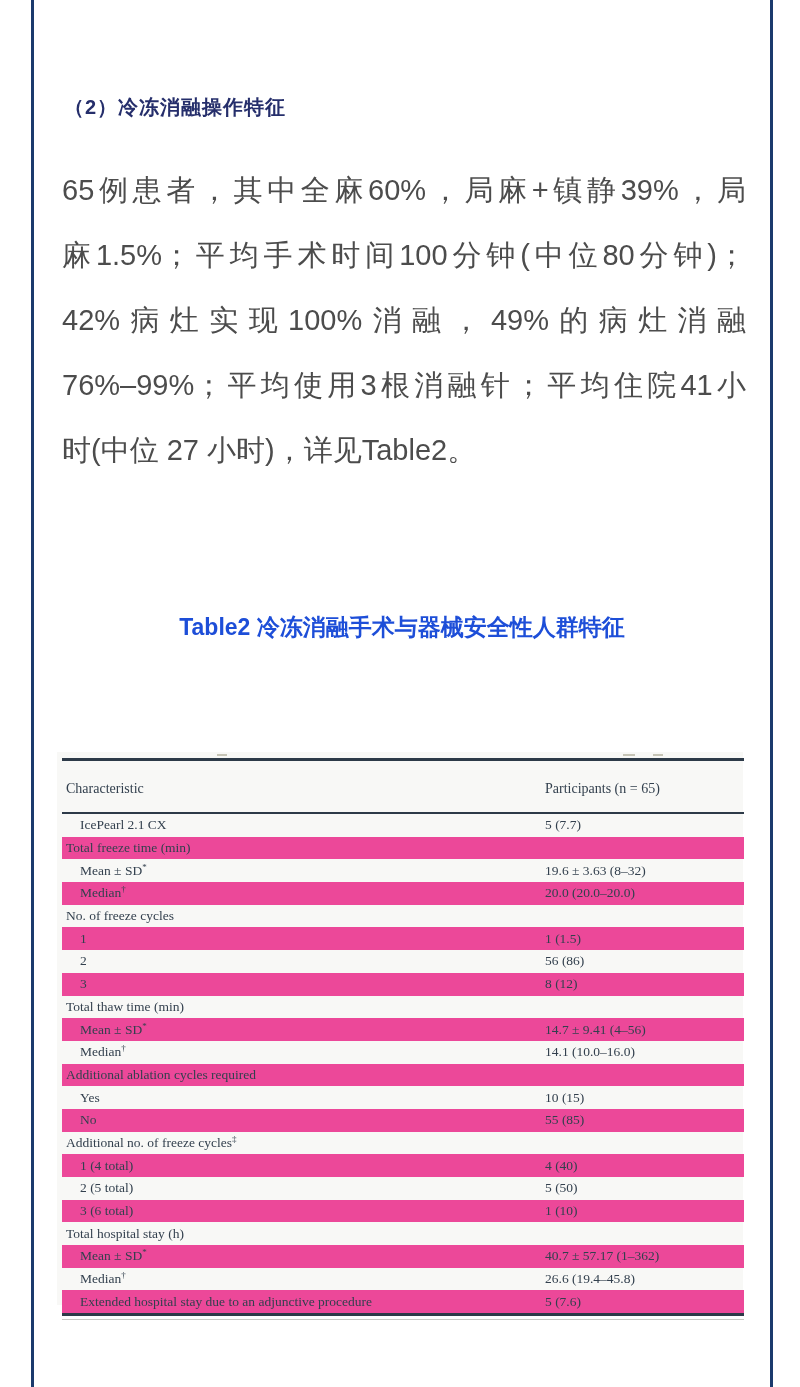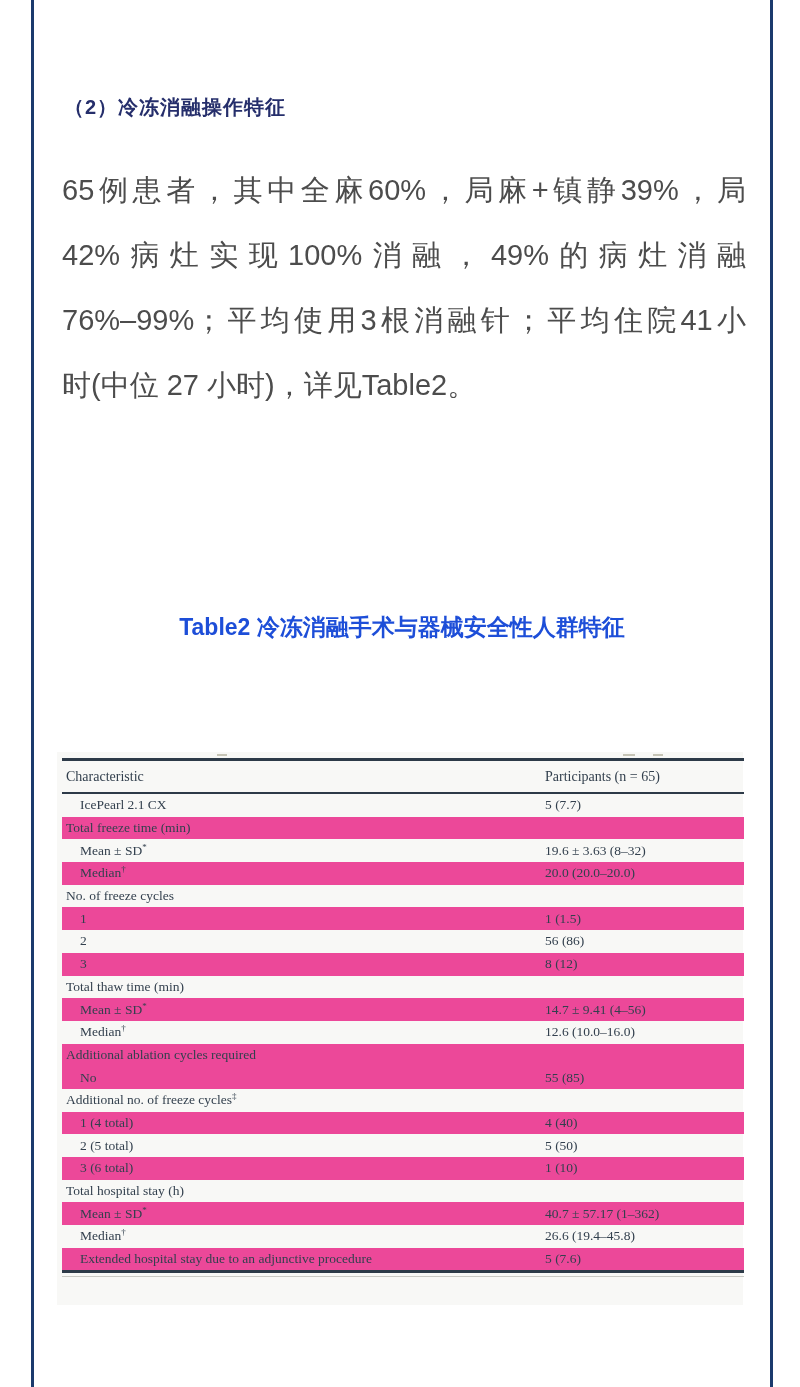--- a/index.html
+++ b/index.html
@@ -48,42 +48,43 @@
   #artifact-1 { left:160px; width:10px; }
   #artifact-2 { left:566px; width:12px; }
   #artifact-3 { left:596px; width:10px; }
 
   #journal-table {
     position:absolute; left:5px; top:6px; width:682px;
     font-family:"Liberation Serif", serif; color:#33404e;
   }
   #tbl-toprule { height:0; border-top:3px solid #2d3a48; }
   #tbl-header {
-    height:31px; display:flex; align-items:center;
-    font-size:14px; border-bottom:2px solid #2d3a48;
+    height:31px; display:flex; 
+    font-size:14px; border-bottom:2px solid #2d3a48;margin-top:20px;
   }
   .trow { height:22.7px; display:flex; align-items:center; font-size:13.5px; }
   .trow.shaded { background:#ec4899; }
   .col1 { flex:1; padding-left:4px; white-space:nowrap; overflow:hidden; }
   .trow.indent .col1 { padding-left:18px; }
   .col2 { width:199px; white-space:nowrap; }
   sup.fnote { font-size:9px; vertical-align:super; line-height:0; }
   #tbl-bottomrule { height:0; border-top:3px solid #2d3a48; }
   #tbl-bottomrule-thin { height:0; border-top:1px solid #c9c9c4; margin-top:3px; }
 </style>
 </head>
 <body>
 
 <div class="side-bar" id="left-bar"></div>
 <div class="side-bar" id="right-bar"></div>
 
 <div id="section-heading">（2）冷冻消融操作特征</div>
 
 <div id="paragraph">
     <div class="para-line">65例患者，其中全麻60%，局麻+镇静39%，局</div>
+    <div class="para-line">麻1.5%；平均手术时间100分钟(中位80分钟)；</div>
     <div class="para-line">42%病灶实现100%消融，49%的病灶消融</div>
     <div class="para-line">76%–99%；平均使用3根消融针；平均住院41小</div>
     <div class="para-line last">时(中位 27 小时)，详见Table2。</div>
   </div>
 
 <div id="table-caption">Table2 冷冻消融手术与器械安全性人群特征</div>
 
 <div id="table-block">
   <div class="scan-artifact" id="artifact-1"></div>
   <div class="scan-artifact" id="artifact-2"></div>
@@ -131,25 +132,29 @@
         <div class="trow">
           <div class="col1">Total thaw time (min)</div>
           <div class="col2"></div>
         </div>
         <div class="trow shaded indent">
           <div class="col1">Mean ± SD<sup class="fnote">*</sup></div>
           <div class="col2">14.7 ± 9.41 (4–56)</div>
         </div>
         <div class="trow indent">
           <div class="col1">Median<sup class="fnote">†</sup></div>
-          <div class="col2">12.6 (10.0–16.0)</div>
+          <div class="col2">14.1 (10.0–16.0)</div>
         </div>
         <div class="trow shaded">
           <div class="col1">Additional ablation cycles required</div>
           <div class="col2"></div>
+        </div>
+        <div class="trow indent">
+          <div class="col1">Yes</div>
+          <div class="col2">10 (15)</div>
         </div>
         <div class="trow shaded indent">
           <div class="col1">No</div>
           <div class="col2">55 (85)</div>
         </div>
         <div class="trow">
           <div class="col1">Additional no. of freeze cycles<sup class="fnote">‡</sup></div>
           <div class="col2"></div>
         </div>
         <div class="trow shaded indent">

